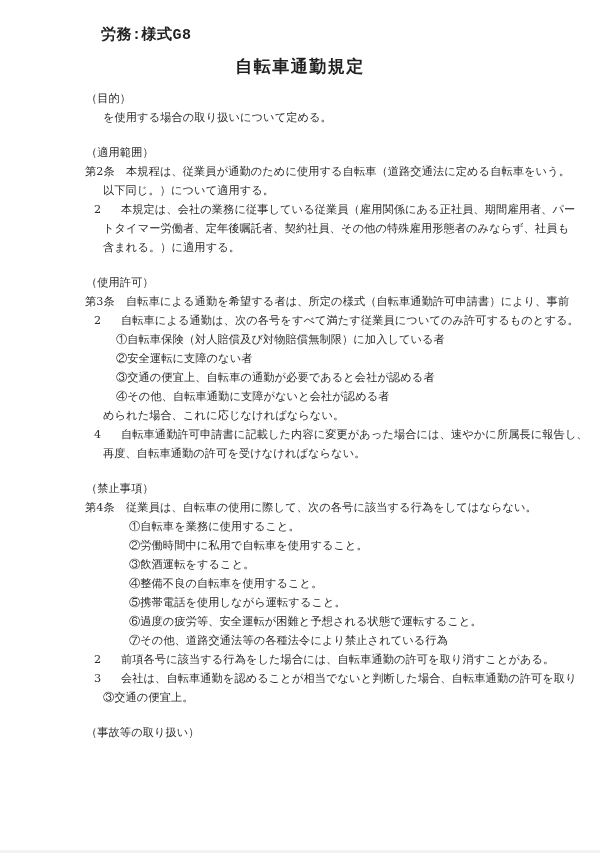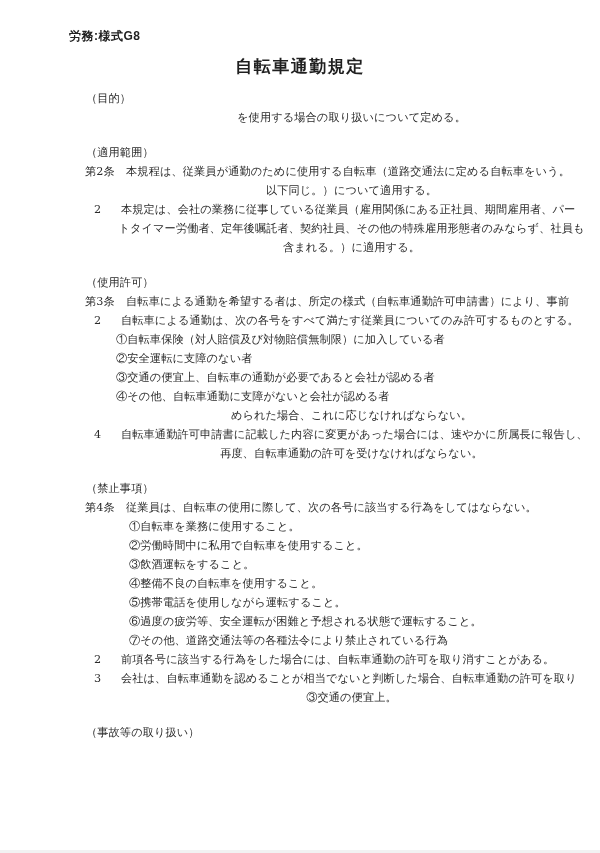--- a/index.html
+++ b/index.html
@@ -12,23 +12,23 @@
     width: 600px;
     height: 853px;
     background: #ffffff;
     overflow: hidden;
     font-family: "DejaVu Serif", "Liberation Serif", serif;
     color: #2b2b2b;
     box-sizing: border-box;
     padding-top: 30px;
   }
   .form-label {
-    padding-left: 69px;
-    font-family: Liberation Sans, sans-serif;
-    font-size: 12px;
+    padding-left: 101px;
+    font-family: Liberation Mono, monospace;
+    font-size: 15px;
     font-weight: bold;
     color: #222222;
     letter-spacing: 0.5px;
     line-height: 12px;
   }
   .doc-title {
     margin-top: 13px;
     text-align: center;
     font-size: 17px;
     font-weight: bold;
@@ -42,21 +42,21 @@
     line-height: 19px;
   }
   .section { margin-top: 16px; margin-left: 29px; }
   .section:first-child { margin-top: 0; }
   .line {
     white-space: nowrap;
     letter-spacing: 0.1px;
   }
   .line.heading   { padding-left: 57px; }
   .line.article   { padding-left: 56px; }
-  .line.cont      { padding-left: 74px; text-align: center; }
+  .line.cont      { padding-left: 74px; }
   .line.sub       { padding-left: 65px; }
   .line.item      { padding-left: 87px; }
   .line.item_deep { padding-left: 100px; }
   .line.sub .num {
     display: inline-block;
     width: 27px;
   }
   .page-bottom-edge {
     position: absolute;
     left: 0;

